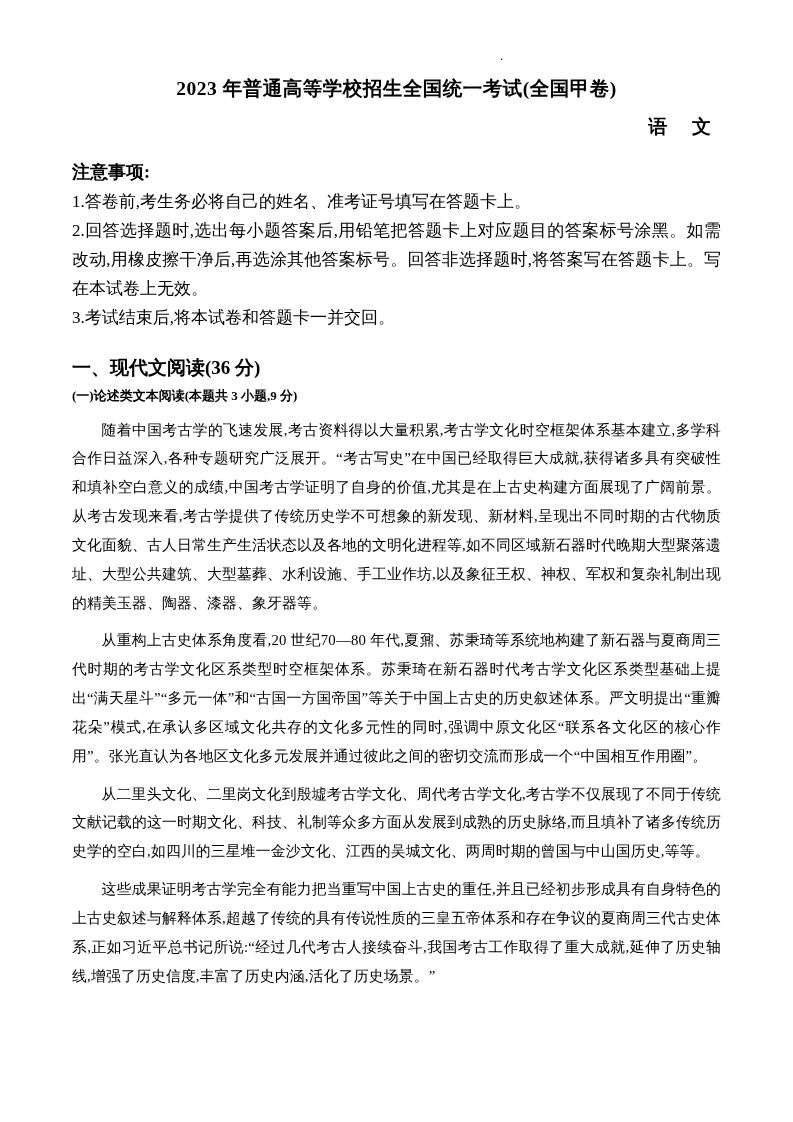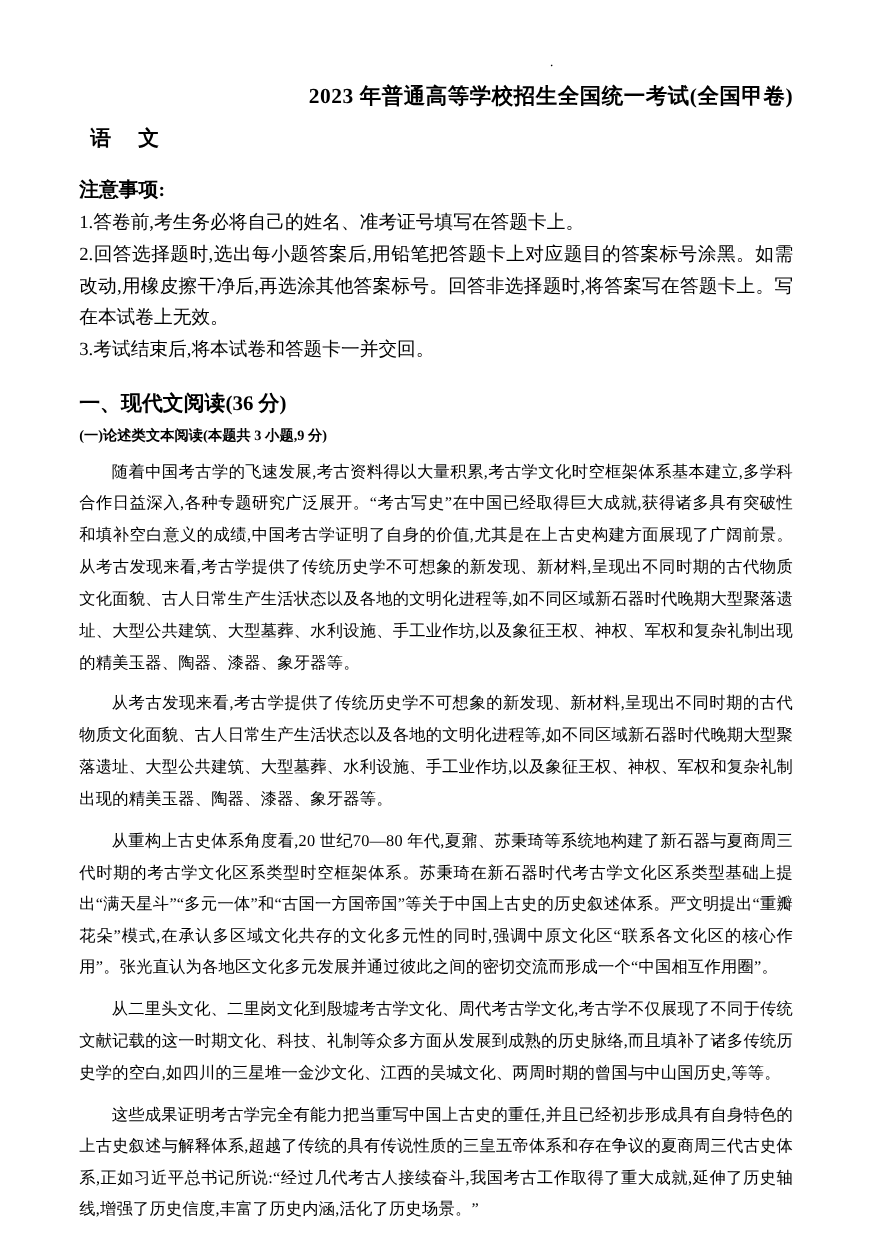--- a/index.html
+++ b/index.html
@@ -30,29 +30,29 @@
     line-height: 1;
     color: #000;
   }
   .secret-line {
     font-size: 14.5px;
     letter-spacing: 0.5px;
     margin: 20px 0 0 0;
     line-height: 1.4;
   }
   .doc-title {
-    text-align: right;
+    text-align: center;
     font-size: 19.5px;
     font-weight: bold;
     margin: 22px 0 0 0;
     letter-spacing: 0.5px;
     line-height: 1.5;
   }
   .doc-subtitle {
-    text-align: left;
+    text-align: right;
     font-size: 19px;
     font-weight: bold;
     margin: 10px 0 0 0;
     letter-spacing: 10px;
     text-indent: 10px;
     line-height: 1.5;
   }
   .notice-title {
     font-size: 18px;
     font-weight: bold;
@@ -108,18 +108,17 @@
   <div class="notice-title">注意事项:</div>
   <p class="notice-item">1.答卷前,考生务必将自己的姓名、准考证号填写在答题卡上。</p>
   <p class="notice-item">2.回答选择题时,选出每小题答案后,用铅笔把答题卡上对应题目的答案标号涂黑。如需改动,用橡皮擦干净后,再选涂其他答案标号。回答非选择题时,将答案写在答题卡上。写在本试卷上无效。</p>
   <p class="notice-item">3.考试结束后,将本试卷和答题卡一并交回。</p>
 
   <div class="section-heading">一、现代文阅读(36 分)</div>
   <div class="subsection-heading">(一)论述类文本阅读(本题共 3 小题,9 分)</div>
 
 
   <p class="para">随着中国考古学的飞速发展,考古资料得以大量积累,考古学文化时空框架体系基本建立,多学科合作日益深入,各种专题研究广泛展开。“考古写史”在中国已经取得巨大成就,获得诸多具有突破性和填补空白意义的成绩,中国考古学证明了自身的价值,尤其是在上古史构建方面展现了广阔前景。从考古发现来看,考古学提供了传统历史学不可想象的新发现、新材料,呈现出不同时期的古代物质文化面貌、古人日常生产生活状态以及各地的文明化进程等,如不同区域新石器时代晚期大型聚落遗址、大型公共建筑、大型墓葬、水利设施、手工业作坊,以及象征王权、神权、军权和复杂礼制出现的精美玉器、陶器、漆器、象牙器等。</p>
-  <p class="para">从考古发现来看,考古学提供了传统历史学不可想象的新发现、新材料,呈现出不同时期的古代物质文化面貌、古人日常生产生活状态以及各地的文明化进程等,如不同区域新石器时代晚期大型聚落遗址、大型公共建筑、大型墓葬、水利设施、手工业作坊,以及象征王权、神权、军权和复杂礼制出现的精美玉器、陶器、漆器、象牙器等。</p>
   <p class="para">从重构上古史体系角度看,20 世纪70—80 年代,夏鼐、苏秉琦等系统地构建了新石器与夏商周三代时期的考古学文化区系类型时空框架体系。苏秉琦在新石器时代考古学文化区系类型基础上提出“满天星斗”“多元一体”和“古国一方国帝国”等关于中国上古史的历史叙述体系。严文明提出“重瓣花朵”模式,在承认多区域文化共存的文化多元性的同时,强调中原文化区“联系各文化区的核心作用”。张光直认为各地区文化多元发展并通过彼此之间的密切交流而形成一个“中国相互作用圈”。</p>
   <p class="para">从二里头文化、二里岗文化到殷墟考古学文化、周代考古学文化,考古学不仅展现了不同于传统文献记载的这一时期文化、科技、礼制等众多方面从发展到成熟的历史脉络,而且填补了诸多传统历史学的空白,如四川的三星堆一金沙文化、江西的吴城文化、两周时期的曾国与中山国历史,等等。</p>
   <p class="para">这些成果证明考古学完全有能力把当重写中国上古史的重任,并且已经初步形成具有自身特色的上古史叙述与解释体系,超越了传统的具有传说性质的三皇五帝体系和存在争议的夏商周三代古史体系,正如习近平总书记所说:“经过几代考古人接续奋斗,我国考古工作取得了重大成就,延伸了历史轴线,增强了历史信度,丰富了历史内涵,活化了历史场景。”</p>
 
 </div>
 
 </body></html>

